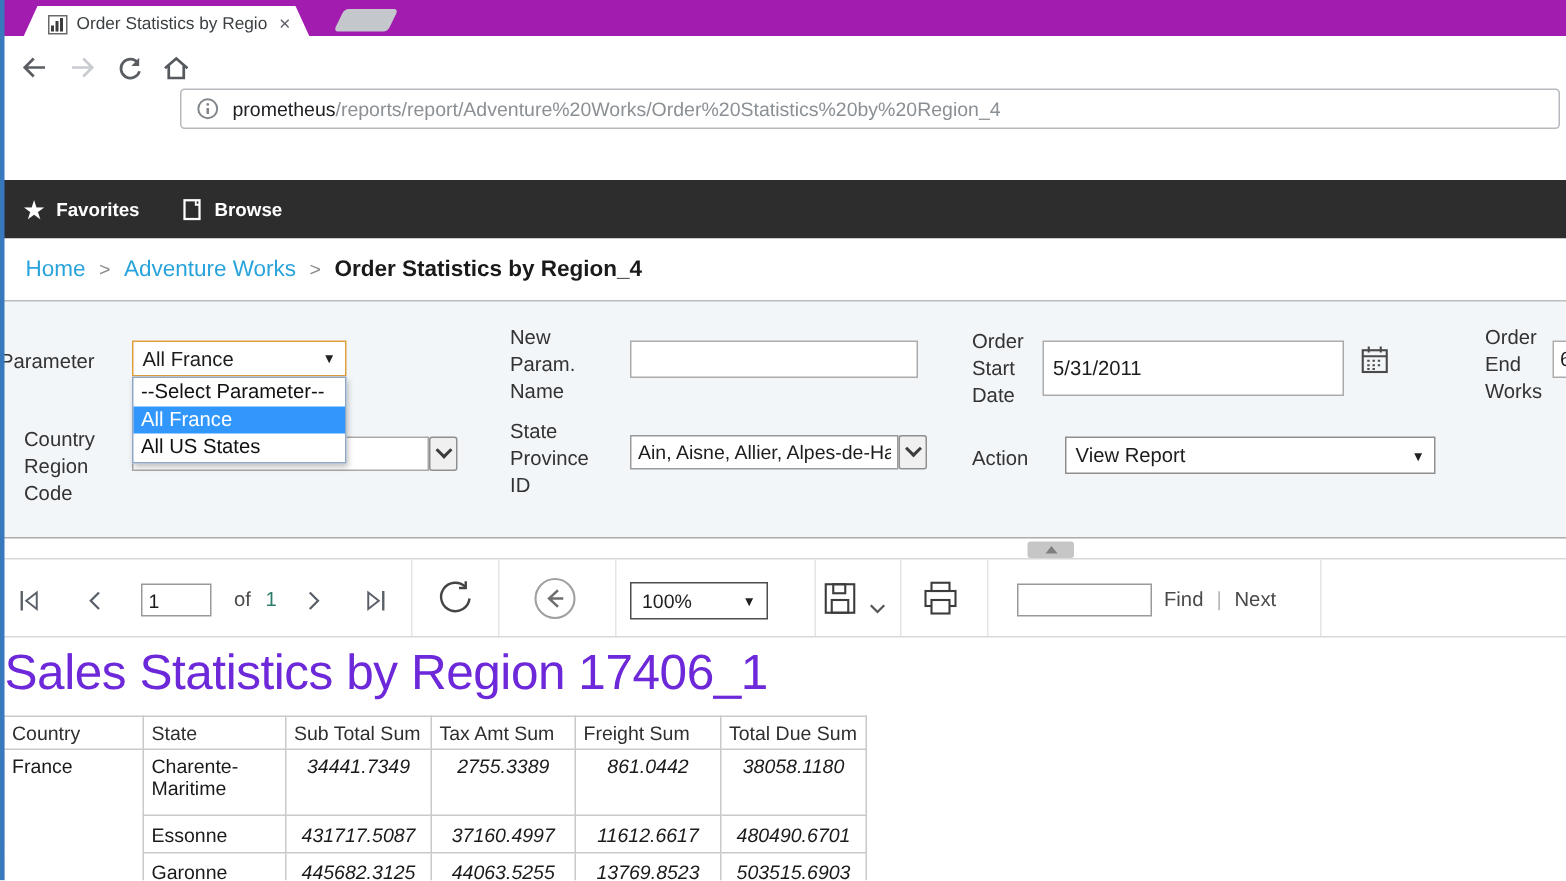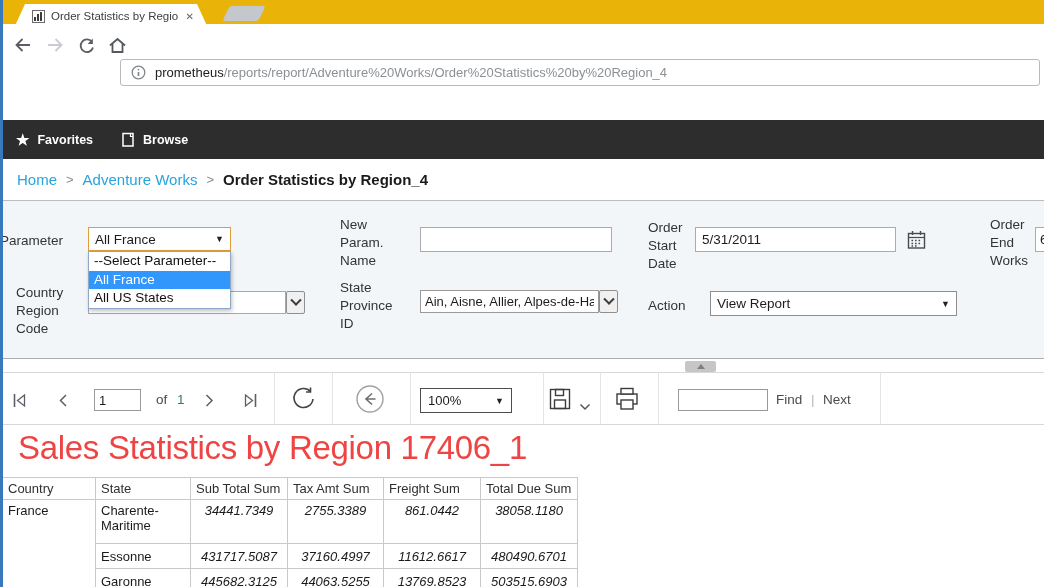--- a/index.html
+++ b/index.html
@@ -4,21 +4,21 @@
 <style>
   * { margin:0; padding:0; box-sizing:border-box; }
   body { font-family:"Liberation Sans", sans-serif; background:#fff; }
   .screen { position:relative; width:1044px; height:587px; overflow:hidden; background:#fff; }
   .abs { position:absolute; }
 
   
   .win-border { position:absolute; left:0; top:0; bottom:0; width:3px; background:#3779bc; z-index:60; }
 
   
-  .tabstrip { position:absolute; left:0; top:0; right:0; height:24px; background:#eab308; }
+  .tabstrip { position:absolute; left:0; top:0; right:0; height:24px; background:#a21caf; }
   .tab { position:absolute; left:14px; top:4px; width:194px; height:24px; background:#fff;
          clip-path:polygon(11px 0, calc(100% - 11px) 0, 100% 100%, 0 100%);
          display:flex; align-items:center; gap:6px; padding:0 14px 0 18px; }
   .favicon { width:13px; height:13px; border:1px solid #6a6a6a; background:#fff; display:flex; align-items:flex-end; gap:1px; padding:1px 1px; flex:none; }
   .favicon i { display:block; width:2px; background:#3c3c3c; }
   .tab-title { font-size:11.5px; color:#3c4043; white-space:nowrap; overflow:hidden; flex:1; }
   .tab-close { font-size:10px; color:#5f6368; flex:none; }
   .newtab-btn { position:absolute; left:226px; top:6px; width:36px; height:15px; background:#c4c8cc; transform:skewX(-26deg); border-radius:3px; }
   .btoolbar { position:absolute; left:0; top:28px; right:0; height:34px; background:#fff; }
   .bicon { position:absolute; top:9px; }
@@ -61,21 +61,21 @@
   .rtoolbar { position:absolute; left:0; top:372px; right:0; height:53px; background:#fff; border-top:1px solid #d8d8d8; border-bottom:1px solid #d8d8d8; }
   .rsep { position:absolute; top:0; bottom:0; width:1px; background:#e5e5e5; }
   .ricon { position:absolute; }
   .rtxt { position:absolute; font-size:13.5px; color:#4a4a4a; }
   .page-total { color:#2c7d6d; }
   .tb-input { position:absolute; background:#fff; border:1px solid #999; font-family:inherit; font-size:13px; padding:0 4px; color:#1c1c1c; outline:none; }
   .zoom-sel { position:absolute; left:420px; top:15px; width:92px; height:25px; border:1px solid #4d4d4d; background:#fff;
               display:flex; align-items:center; justify-content:space-between; padding:0 7px; font-size:13px; color:#1c1c1c; }
 
   
-  .report-title { position:absolute; left:18px; top:429px; font-size:33px; font-weight:300; color:#ef4444; letter-spacing:-.3px; white-space:nowrap; }
+  .report-title { position:absolute; left:3px; top:429px; font-size:33px; font-weight:300; color:#6d28d9; letter-spacing:-.3px; white-space:nowrap; }
   .rtable { position:absolute; left:2px; top:477px; border-collapse:collapse; table-layout:fixed; font-size:13px; color:#1a1a1a; }
   .rtable th, .rtable td { border:1px solid #c9c9c9; padding:2px 5px; font-weight:400; text-align:left; overflow:hidden; }
   .rtable th { height:22px; color:#2f2f2f; vertical-align:middle; }
   .rtable td.num { text-align:center;font-style:italic; }
   .row-tall td { height:44px; vertical-align:top; padding-top:3px; }
   .row-std td { height:25px; vertical-align:middle; }
   .country-cell { vertical-align:top !important; padding-top:3px !important; }
 </style>
 </head>
 <body>
@@ -176,21 +176,21 @@
     <div class="plabel" style="left:340px; top:15px; width:55px;">New Param. Name</div>
     <input class="txt" style="left: 420px; top: 26px; width: 192px; height: 25px;" value="">
 
     <div class="plabel" style="left:340px; top:78px; width:60px;">State Province ID</div>
     <input class="txt" style="left: 420px; top: 89px; width: 179px; height: 23px; padding: 0px 4px; font-size: 13px; border-color: rgb(154, 154, 154);" value="Ain, Aisne, Allier, Alpes-de-Haute">
     <div class="combo-btn" style="left:599px; top:89px;">
         <span class="vchev"></span>
       </div>
 
     <div class="plabel" style="left:648px; top:18px; width:44px;">Order Start Date</div>
-    <input class="txt" style="left: 695px; top: 26px; width: 201px; height: 25px;" value="5/31/2011">
+    <input class="txt" style="left: 695px; top: 26px; width: 201px; height: 37px;" value="5/31/2011">
     <span class="abs" style="left:907px; top:29px;">
       <svg width="20" height="20" viewBox="0 0 20 20" fill="none">
           <rect x="1.5" y="3.5" width="16" height="14.5" stroke="#4a4a4a" stroke-width="1.4"></rect>
           <path d="M5.5 1 V5 M13.5 1 V5" stroke="#4a4a4a" stroke-width="1.4"></path>
           <path d="M1.5 7.5 H17.5" stroke="#4a4a4a" stroke-width="1.2"></path>
           <path d="M4.5 10.5 h1.6 M8 10.5 h1.6 M11.5 10.5 h1.6 M4.5 13.5 h1.6 M8 13.5 h1.6 M11.5 13.5 h1.6 M4.5 16 h1.6 M8 16 h1.6" stroke="#4a4a4a" stroke-width="1.3"></path>
         </svg>
     </span>
 
     <div class="plabel" style="left:648px; top:96px;">Action</div>

